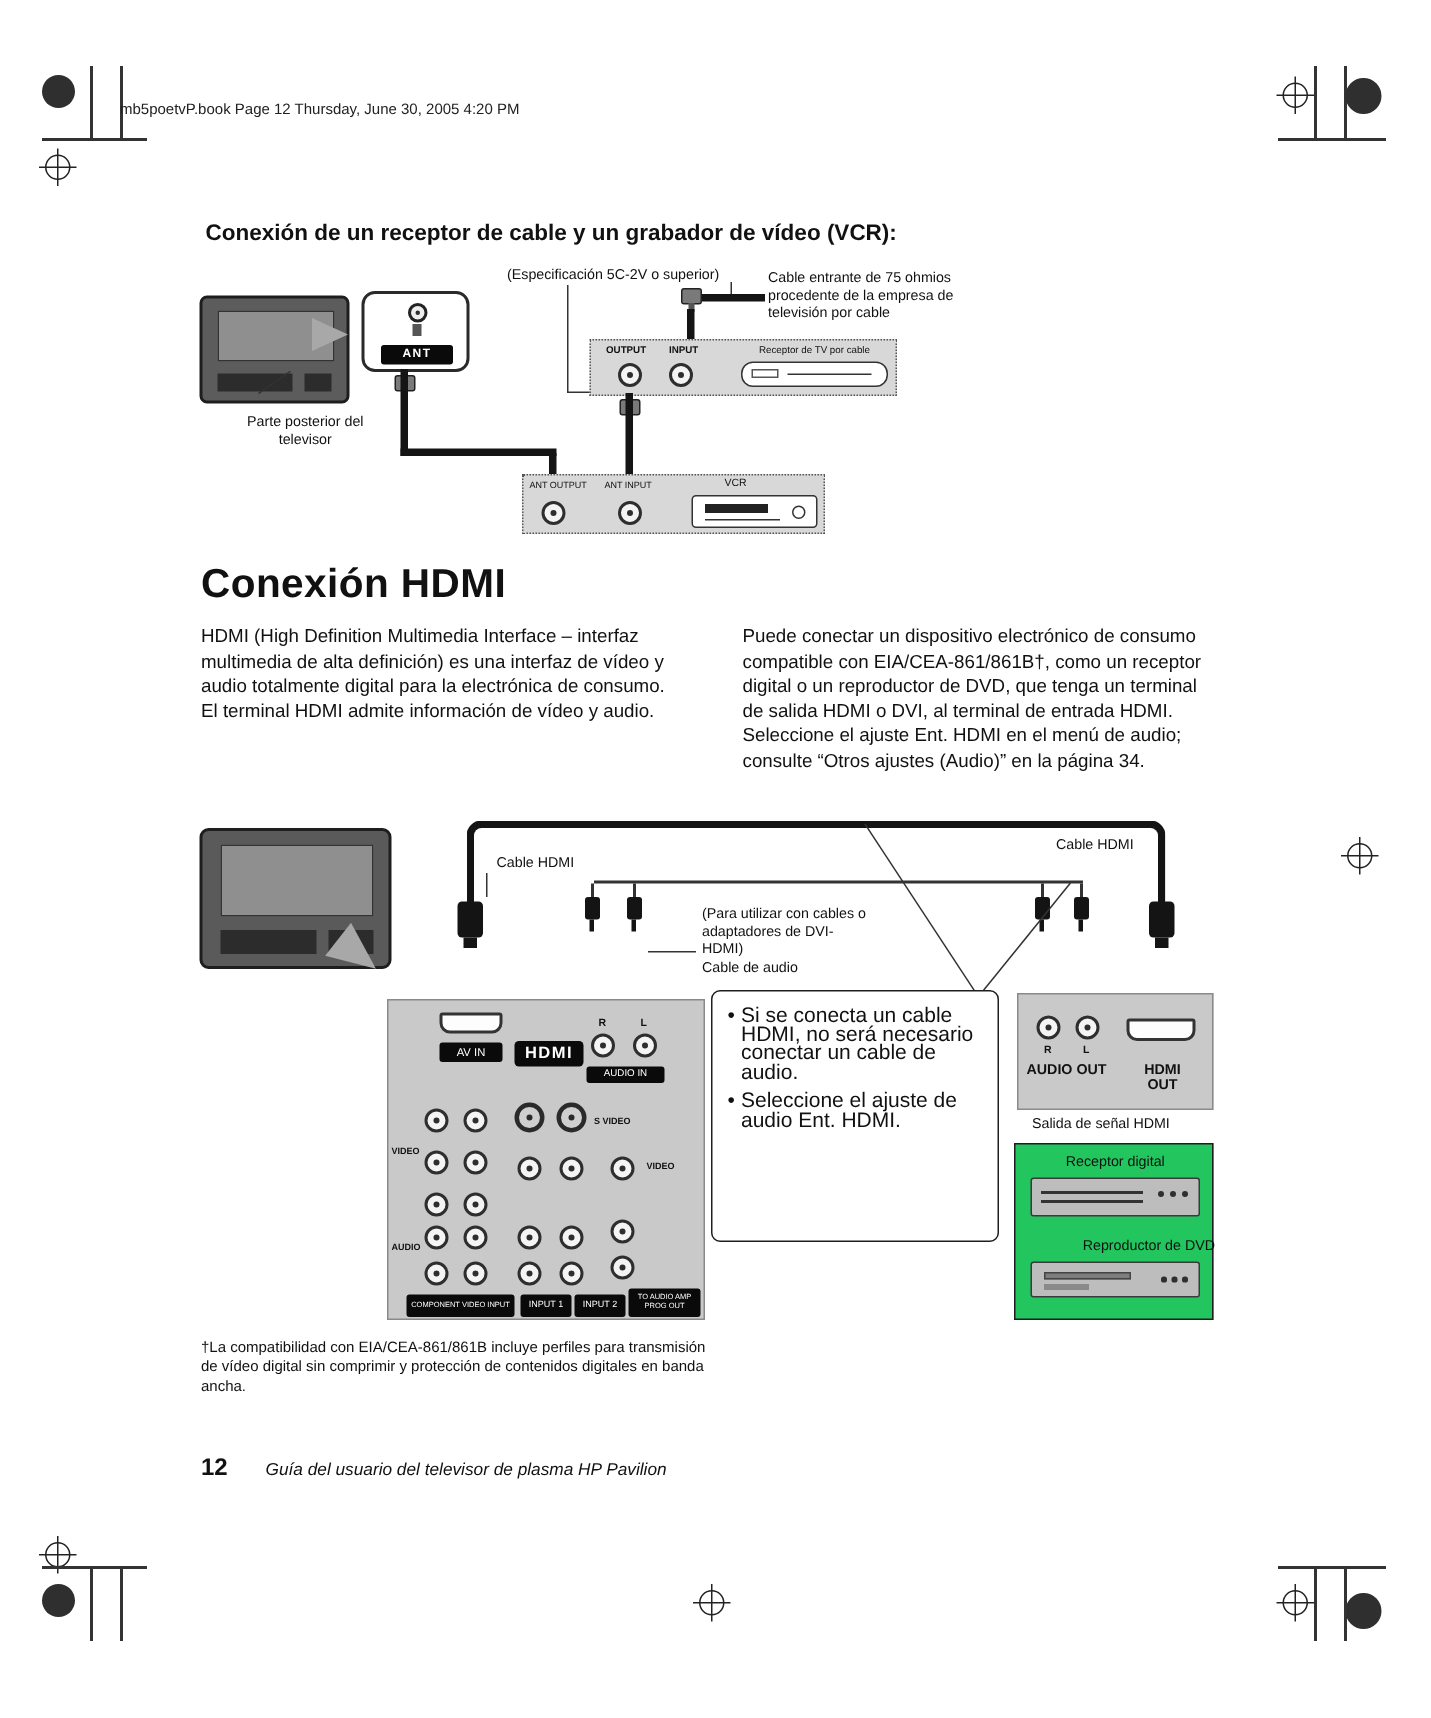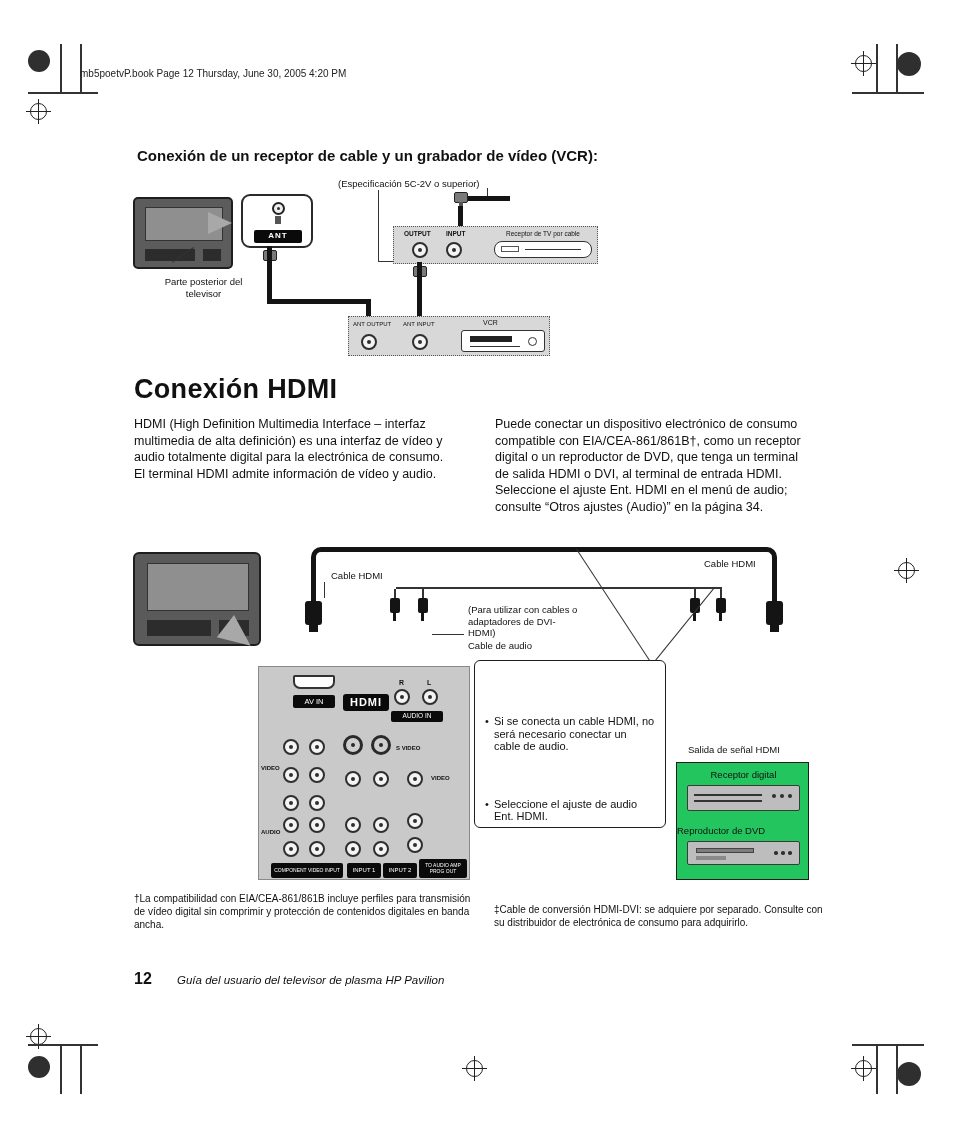--- a/index.html
+++ b/index.html
@@ -23,21 +23,21 @@
   .plug-rca{ position:absolute; width:10px; height:15px; background:#141414; border-radius:2px; }
   .plug-rca::after{ content:""; position:absolute; left:3px; bottom:-8px; width:3px; height:8px; background:#141414; }
   .reg { position:absolute; border:1.6px solid #222; border-radius:50%; background:#fff; }
   .reg::before{ content:""; position:absolute; left:50%; top:-5px; bottom:-5px; width:1.6px; margin-left:-0.8px; background:#222; }
   .reg::after { content:""; position:absolute; top:50%; left:-5px; right:-5px; height:1.6px; margin-top:-0.8px; background:#222; }
   .dotc{ position:absolute; background:#2f2f2f; border-radius:50%; }
   .graybox{ position:absolute; background:#d8d8d8; border:1px dotted #555; }
   .port{ position:absolute; background:#fdfdfd; border:2px solid #333; border-radius:2px 2px 7px 7px; }
   .dev { position:absolute; background:#bdbdbd; border:1px solid #3a3a3a; border-radius:2px; }
   .arr { position:absolute; width:0; height:0; }
-  .note-item{ position:relative; padding-left:9px; margin-bottom:7px; font-size:11px; line-height:12.5px;margin-top:45px; }
+  .note-item{ position:relative; padding-left:9px; margin-bottom:7px; font-size:14px; line-height:12.5px; }
   .note-item::before{ content:"•"; position:absolute; left:0; top:0; }
   .body-text{ font-size:12.5px; line-height:16.5px; text-align:left; }
   .cap { font-size:9.5px; line-height:11.5px; }
   .panel-lbl{ position:absolute; font-size:7px; font-weight:bold; color:#111; }
 </style>
 </head>
 <body>
 
 <div class="page">
 
@@ -83,20 +83,21 @@
     <div class="abs" style="left:32px;top:20px;width:6px;height:8px;background:#555;"></div>
     <div class="tag" style="left:11px;top:34px;width:48px;height:13px;font-size:8px;font-weight:bold;letter-spacing:1px;">
       <span>ANT</span>
     </div>
   </div>
 
   <div class="abs cap" style="left:338px;top:178px;width:170px;">(Especificación 5C-2V o superior)</div>
   <div class="ln" style="left:378px;top:190px;width:1px;height:72px;"></div>
   <div class="ln" style="left:378px;top:261px;width:38px;height:1px;"></div>
   <div class="ln" style="left:487px;top:188px;width:1px;height:9px;"></div>
+  <div class="abs cap" style="left:512px;top:180px;width:135px;">Cable entrante de 75 ohmios procedente de la empresa de televisión por cable</div>
 
   <div class="fconn" style="left:454px;top:192px;"></div>
   <div class="cb" style="left:468px;top:196px;width:42px;height:5px;"></div>
   <div class="cb" style="left:458px;top:206px;width:5px;height:22px;"></div>
 
   <div class="graybox" style="left:393px;top:226px;width:205px;height:38px;">
     <div class="panel-lbl" style="left:10px;top:3px;font-size:6.5px;">OUTPUT</div>
     <div class="panel-lbl" style="left:52px;top:3px;font-size:6.5px;">INPUT</div>
     <div class="panel-lbl" style="left:98px;top:3px;width:102px;text-align:center;font-size:6.5px;font-weight:normal;">Receptor de TV por cable</div>
     <div class="jack" style="left:18px;top:15px;"></div>
@@ -227,40 +228,48 @@
     <div class="tag" style="left:160px;top:192px;width:48px;height:19px;font-size:5px;">
       <span>TO AUDIO AMP PROG OUT</span>
     </div>
   </div>
 
   <div class="abs" style="left:474px;top:660px;width:192px;height:168px;background:#fff;border:1.5px solid #1e1e1e;border-radius:6px;padding:9px 10px;">
     <div class="note-item"><span>Si se conecta un cable HDMI, no será necesario conectar un cable de audio.</span></div>
     <div class="note-item"><span>Seleccione el ajuste de audio Ent. HDMI.</span></div>
   </div>
 
+  <div class="abs" style="left:678px;top:662px;width:131px;height:78px;background:#c9c9c9;border:1px solid #8a8a8a;">
+    <div class="jack" style="left:12px;top:14px;"></div>
+    <div class="jack" style="left:38px;top:14px;"></div>
+    <div class="panel-lbl" style="left:17px;top:34px;">R</div>
+    <div class="panel-lbl" style="left:43px;top:34px;">L</div>
+    <div class="abs" style="left:4px;top:46px;width:56px;font-size:9.5px;line-height:10px;font-weight:bold;text-align:center;">AUDIO OUT</div>
+    <div class="port" style="left:72px;top:16px;width:46px;height:15px;"></div>
+    <div class="abs" style="left:74px;top:46px;width:44px;font-size:9.5px;line-height:10px;font-weight:bold;text-align:center;">HDMI OUT</div>
+  </div>
   <div class="abs cap" style="left:688px;top:744px;width:120px;">Salida de señal HDMI</div>
 
   <div class="abs" style="left:676px;top:762px;width:133px;height:118px;background:#22c55e;border:1.5px solid #1e1e1e;">
     <div class="abs cap" style="left:0;top:6px;width:133px;text-align:center;">Receptor digital</div>
     <div class="dev" style="left:10px;top:22px;width:113px;height:26px;">
       <div class="ln" style="left:6px;top:8px;width:68px;height:2px;"></div>
       <div class="ln" style="left:6px;top:14px;width:68px;height:2px;"></div>
       <div class="dotc" style="left:84px;top:8px;width:4px;height:4px;"></div>
       <div class="dotc" style="left:92px;top:8px;width:4px;height:4px;"></div>
       <div class="dotc" style="left:100px;top:8px;width:4px;height:4px;"></div>
     </div>
-    <div class="abs cap" style="left:0;top:62px;width:133px;text-align:left;">Reproductor de DVD</div>
+    <div class="abs cap" style="left:0;top:62px;width:133px;text-align:right;">Reproductor de DVD</div>
     <div class="dev" style="left:10px;top:78px;width:113px;height:24px;">
       <div class="abs" style="left:8px;top:6px;width:58px;height:5px;background:#7d7d7d;border:1px solid #444;"></div>
       <div class="abs" style="left:8px;top:14px;width:30px;height:4px;background:#8a8a8a;"></div>
       <div class="dotc" style="left:86px;top:9px;width:3.5px;height:3.5px;"></div>
       <div class="dotc" style="left:93px;top:9px;width:3.5px;height:3.5px;"></div>
       <div class="dotc" style="left:100px;top:9px;width:3.5px;height:3.5px;"></div>
     </div>
   </div>
 
   <div class="abs" style="left:134px;top:892px;width:340px;font-size:10px;line-height:13px;">†La compatibilidad con EIA/CEA-861/861B incluye perfiles para transmisión de vídeo digital sin comprimir y protección de contenidos digitales en banda ancha.</div>
-  <div class="abs" style="left:494px;top:903px;width:330px;font-size:10px;line-height:13px;">‡Cable de conversión HDMI-DVI: se adquiere por separado. Consulte con su distribuidor de electrónica de consumo para adquirirlo.</div>
 
   <div class="abs" style="left:134px;top:970px;font-size:16px;font-weight:bold;">12</div>
   <div class="abs" style="left:177px;top:974px;font-size:11.5px;font-style:italic;">Guía del usuario del televisor de plasma HP Pavilion</div>
 
 </div>
 
 </body></html>

